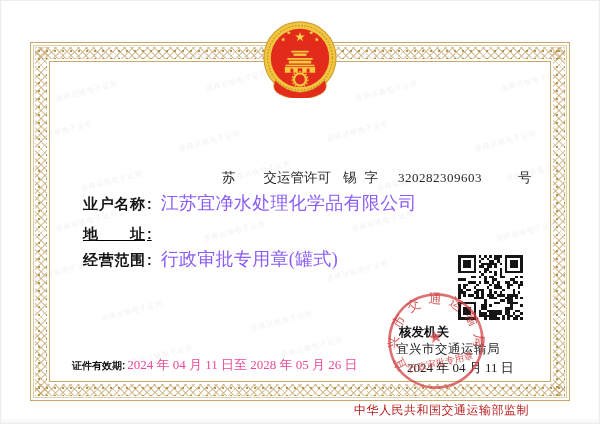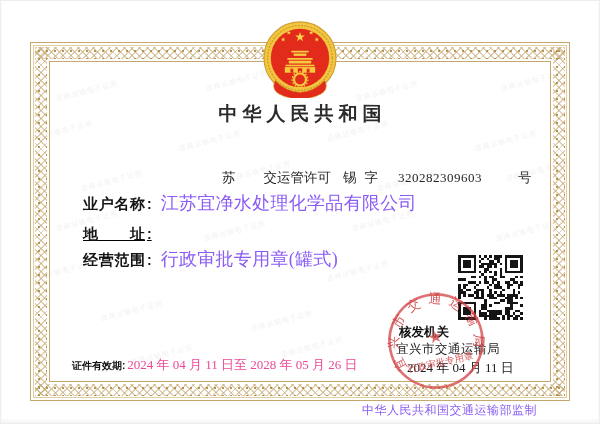--- a/index.html
+++ b/index.html
@@ -56,21 +56,21 @@
   .issuer-date{position:absolute;left:407px;top:359px;font-family:"Liberation Serif","DejaVu Serif",serif;
               font-size:13px;color:#222;}
   
   .seal{position:absolute;left:386px;top:291px;width:100px;height:100px;
         transform:rotate(-12deg);z-index:4;pointer-events:none;}
   
   .validity{position:absolute;left:72px;top:356px;display:flex;align-items:baseline;}
   .validity .vlabel{font-size:10px;font-weight:bold;color:#111;}
   .validity .vvalue{font-family:"Liberation Serif","DejaVu Serif",serif;font-size:13px;color:#ec4899;margin-left:2px;}
   
-  .footer{position:absolute;left:362px;top:402px;font-size:12px;color:#8b5cf6;
+  .footer{position:absolute;left:354px;top:402px;font-size:12px;color:#b91c1c;
           font-weight:500;letter-spacing:.5px;}
 </style>
 </head>
 <body>
 
 <div class="page">
 
   <div>
     <span class="wm" style="left:55px;top:86px">道路运输电子证照</span>
     <span class="wm" style="left:205px;top:76px">道路运输电子证照</span>
@@ -129,21 +129,20 @@
     <g fill="#e22b1b">
       <rect x="47.2" y="59" width="5.6" height="5.5"></rect>
       <rect x="38" y="59.5" width="3.6" height="5"></rect>
       <rect x="58.4" y="59.5" width="3.6" height="5"></rect>
     </g>
     <circle cx="50" cy="73" r="7.5" fill="none" stroke="#f6c93f" stroke-width="2.8"></circle>
     <circle cx="50" cy="73" r="9.8" fill="none" stroke="#f6c93f" stroke-width="1.6" stroke-dasharray="2.1 2"></circle>
     <path d="M19,74 Q12,88 30,94 Q48,99 50,98 Q52,99 70,94 Q88,88 81,74 Q68,88 50,89 Q32,88 19,74 Z" fill="#e22b1b" stroke="#cf9d2e" stroke-width="0.8"></path>
   </svg>
 
-  <div class="country">中华人民共和国</div>
 
   <div class="license-line">
     <span class="lp-province">苏</span>
     <span class="lp-type">交运管许可</span>
     <span class="lp-city">锡</span>
     <span class="lp-zi">字</span>
     <span class="lp-number">320282309603</span>
     <span class="lp-hao">号</span>
   </div>
 

